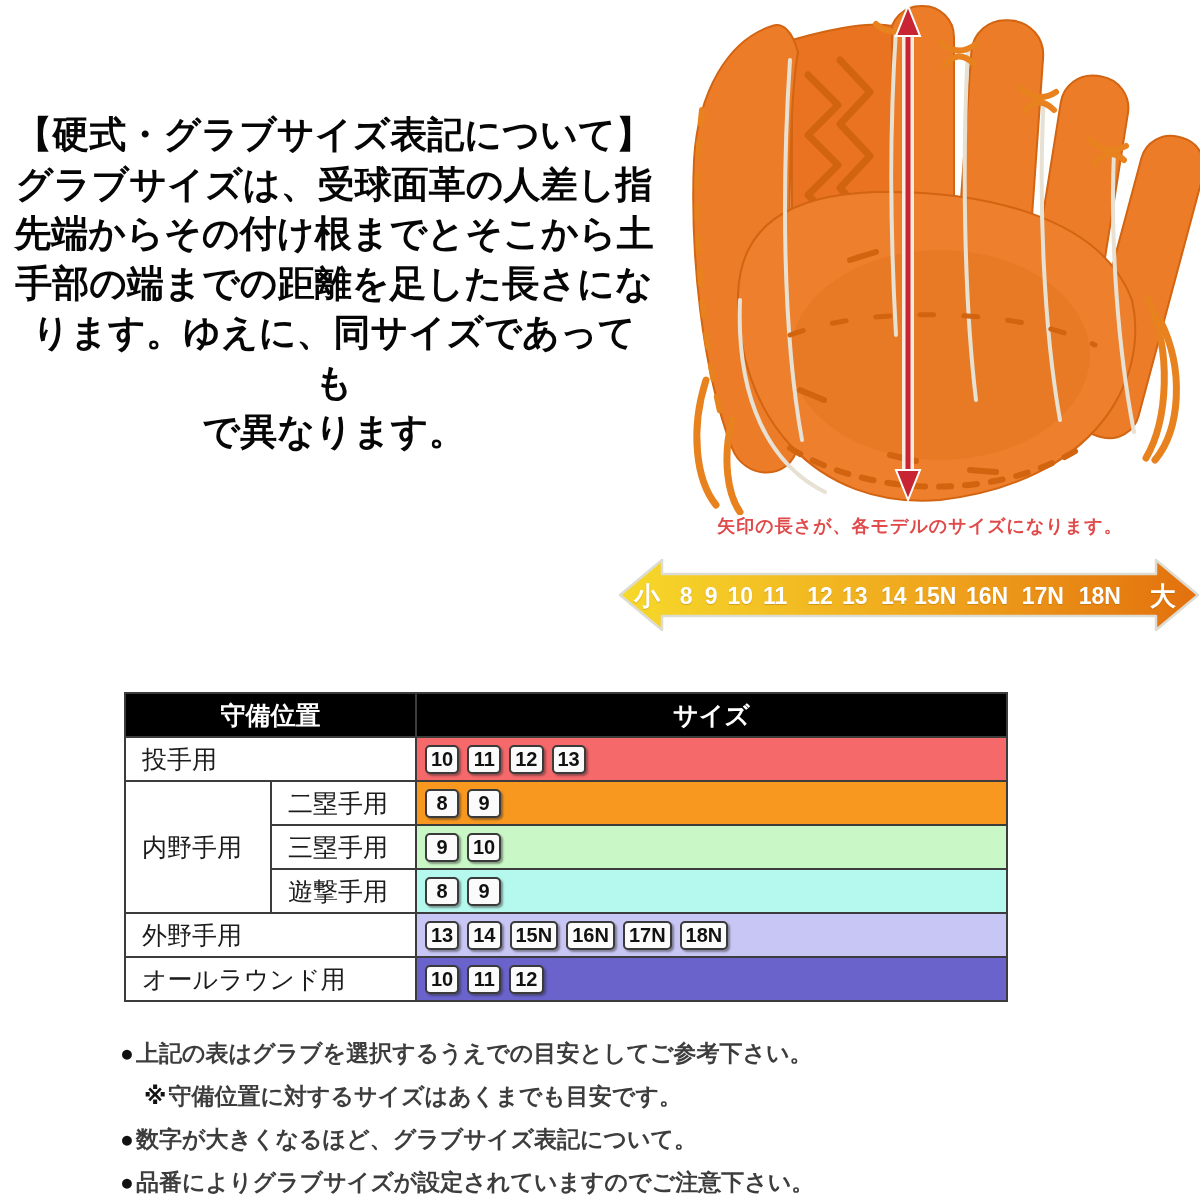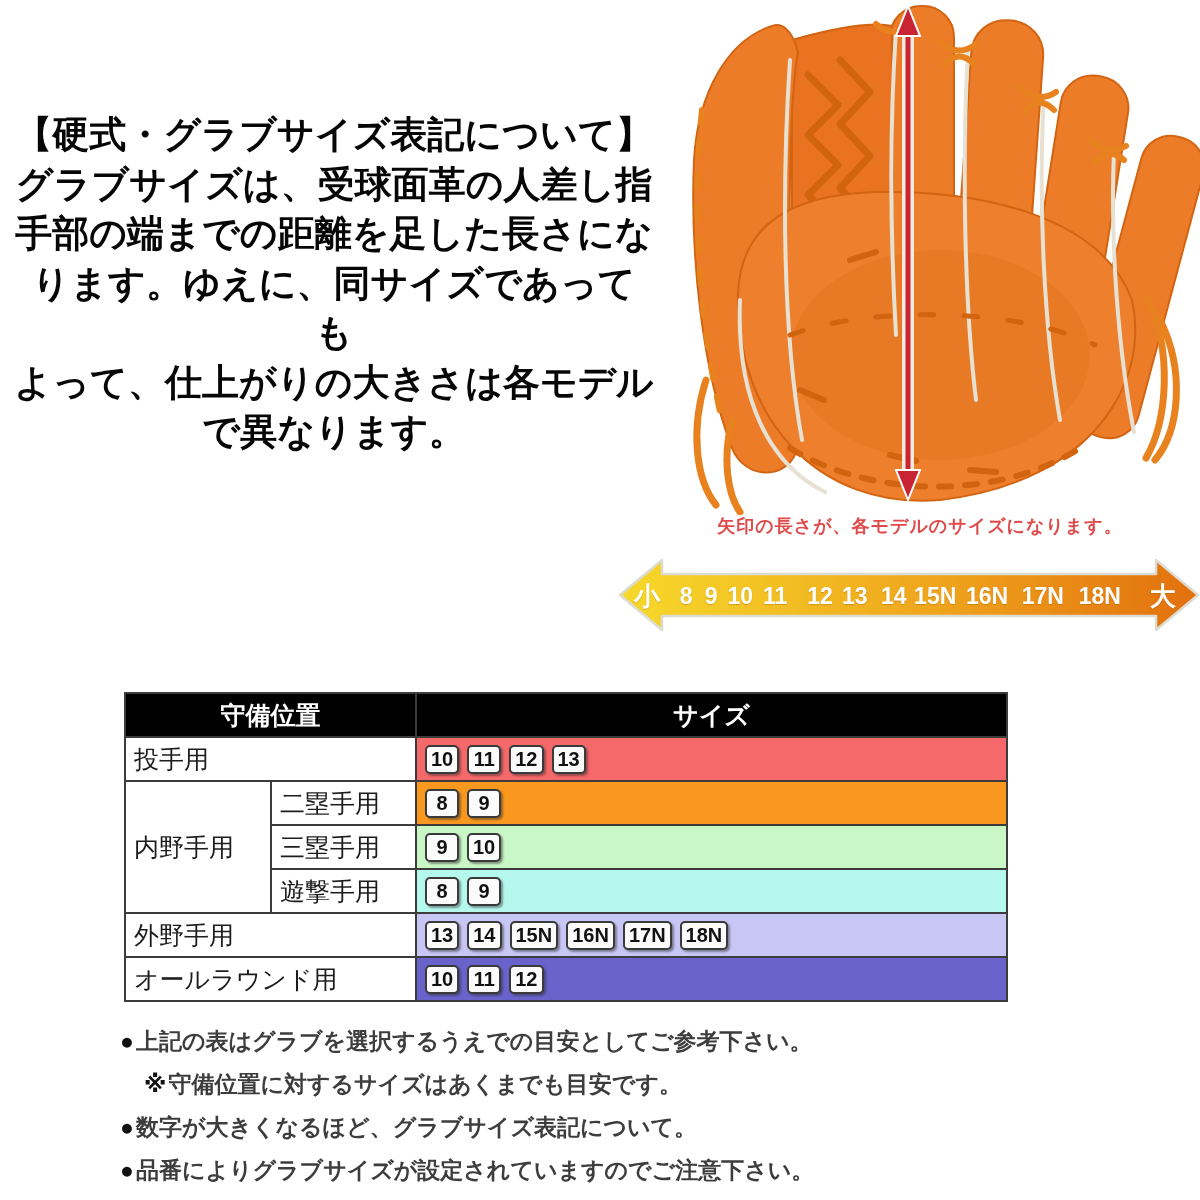--- a/index.html
+++ b/index.html
@@ -23,46 +23,46 @@
   .scale svg{position:absolute;left:0;top:0;width:582px;height:80px;}
   .tick{position:absolute;top:50%;transform:translate(-50%,-50%);color:#fff;
         font-size:23px;font-weight:bold;text-shadow:0 1px 1px rgba(150,90,0,.35);white-space:nowrap;}
   .tick.end{font-size:26px;}
 
   
   .size-table{position:absolute;left:124px;top:692px;width:884px;border-collapse:collapse;
               table-layout:fixed;font-size:25px;}
   .size-table th,.size-table td{border:2px solid #3c3c3c;padding:0;}
   .size-table th{background:#000;color:#fff;font-weight:bold;height:42px;font-size:25px;}
-  .size-table td.lbl{background:#fff;text-align:left;padding-left:8px;height:42px;color:#1c1c1c;
+  .size-table td.lbl{background:#fff;text-align:left;padding-left:16px;height:42px;color:#1c1c1c;
                      font-weight:normal;}
   .size-table td.sizes{height:42px;}
   .chips{display:flex;align-items:center;gap:8px;padding-left:8px;}
   .chip{display:inline-block;background:#fbfbfb;border:2px solid #3a3a3a;border-radius:5px;
         min-width:22px;padding:0 4px;height:25px;line-height:25px;text-align:center;
         font-size:20px;font-weight:bold;color:#111;box-shadow:2px 2px 2px rgba(40,40,40,.45);}
 
   
   .notes{position:absolute;left:120px;top:1030px;width:760px;font-size:23px;font-weight:bold;
          color:#3d3d3d;}
-  .note{margin-bottom:20px;line-height:23px;white-space:nowrap;}
+  .note{margin-bottom:20px;line-height:23px;white-space:nowrap;margin-top:12px;}
   .note .bullet{margin-right:2px;color:#111;}
   .note.indent{padding-left:24px;}
 </style>
 </head>
 <body>
 
 <div class="canvas">
 
   <div class="intro">
     <div>【硬式・グラブサイズ表記について】</div>
     <div>グラブサイズは、受球面革の人差し指</div>
+    <div>先端からその付け根までとそこから土</div>
     <div>手部の端までの距離を足した長さにな</div>
     <div>ります。ゆえに、同サイズであっても</div>
-    <div>よって、仕上がりの大きさは各モデル</div>
     <div>で異なります。</div>
   </div>
 
   <div class="glove-wrap">
     <svg viewBox="0 0 560 515">
 
       <g fill="#ec7c28" stroke="#d26412" stroke-width="2">
         <rect x="250" y="6" width="64" height="340" rx="31"></rect>
         <rect x="320" y="20" width="72" height="390" rx="34" transform="rotate(4 356 215)"></rect>
         <rect x="398" y="74" width="68" height="350" rx="32" transform="rotate(9 432 249)"></rect>

